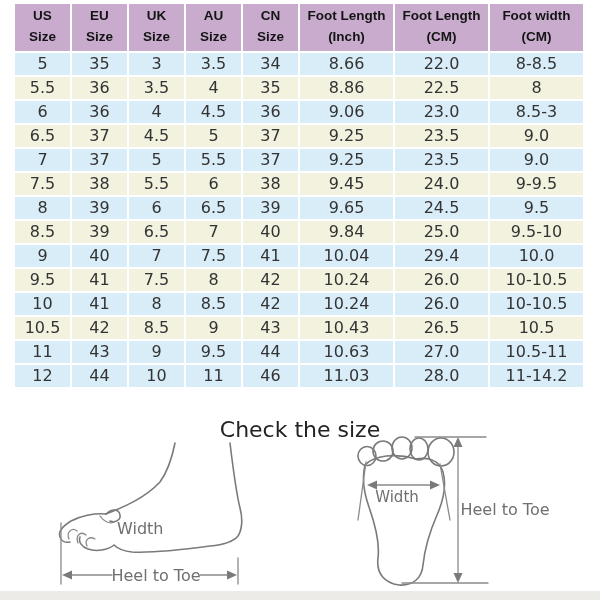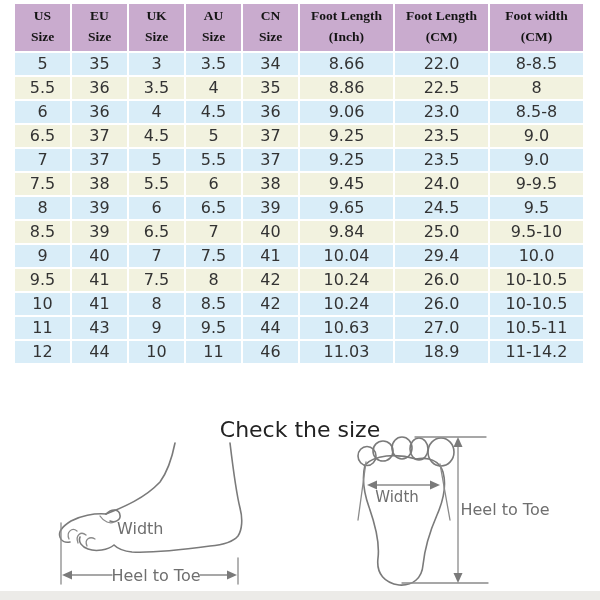--- a/index.html
+++ b/index.html
@@ -6,21 +6,21 @@
   .page{position:relative;width:600px;height:600px;background:#ffffff;overflow:hidden;
         font-family:"DejaVu Sans",sans-serif;}
 
   
   table.size-chart{position:absolute;left:13px;top:2px;width:572px;
     border-collapse:collapse;table-layout:fixed;
     border:2px solid #2d2d2d;}
   col.narrow{width:57px;}
   col.wide{width:95px;}
   th{background:#c9abce;border:2px solid #ffffff;
-     font-family:Liberation Serif, serif;font-weight:bold;
+     font-family:Liberation Sans, sans-serif;font-weight:bold;
      font-size:13.5px;line-height:1.55;color:#141414;
      padding:2px 0 3px 0;text-align:center;}
   td{border:2px solid #ffffff;text-align:center;
      font-size:16px;color:#333333;height:22px;padding:0;
      font-family:"DejaVu Sans",sans-serif;}
   tr.blue  td{background:#d9edf8;}
   tr.cream td{background:#f2f2df;}
 
   
   .check-title{position:absolute;top:417px;left:0;width:600px;
@@ -112,21 +112,21 @@
           <td>8</td>
         </tr>
         <tr class="blue">
           <td>6</td>
           <td>36</td>
           <td>4</td>
           <td>4.5</td>
           <td>36</td>
           <td>9.06</td>
           <td>23.0</td>
-          <td>8.5-8</td>
+          <td>8.5-3</td>
         </tr>
         <tr class="cream">
           <td>6.5</td>
           <td>37</td>
           <td>4.5</td>
           <td>5</td>
           <td>37</td>
           <td>9.25</td>
           <td>23.5</td>
           <td>9.0</td>
@@ -194,38 +194,48 @@
         <tr class="blue">
           <td>10</td>
           <td>41</td>
           <td>8</td>
           <td>8.5</td>
           <td>42</td>
           <td>10.24</td>
           <td>26.0</td>
           <td>10-10.5</td>
         </tr>
+        <tr class="cream">
+          <td>10.5</td>
+          <td>42</td>
+          <td>8.5</td>
+          <td>9</td>
+          <td>43</td>
+          <td>10.43</td>
+          <td>26.5</td>
+          <td>10.5</td>
+        </tr>
         <tr class="blue">
           <td>11</td>
           <td>43</td>
           <td>9</td>
           <td>9.5</td>
           <td>44</td>
           <td>10.63</td>
           <td>27.0</td>
           <td>10.5-11</td>
         </tr>
         <tr class="blue">
           <td>12</td>
           <td>44</td>
           <td>10</td>
           <td>11</td>
           <td>46</td>
           <td>11.03</td>
-          <td>18.9</td>
+          <td>28.0</td>
           <td>11-14.2</td>
         </tr>
       </tbody>
   </table>
 
   <div class="check-title">Check the size</div>
 
   <div class="diagram" style="left:20px;top:440px;">
     <svg width="240" height="156" viewBox="0 0 240 156">
       <g>

